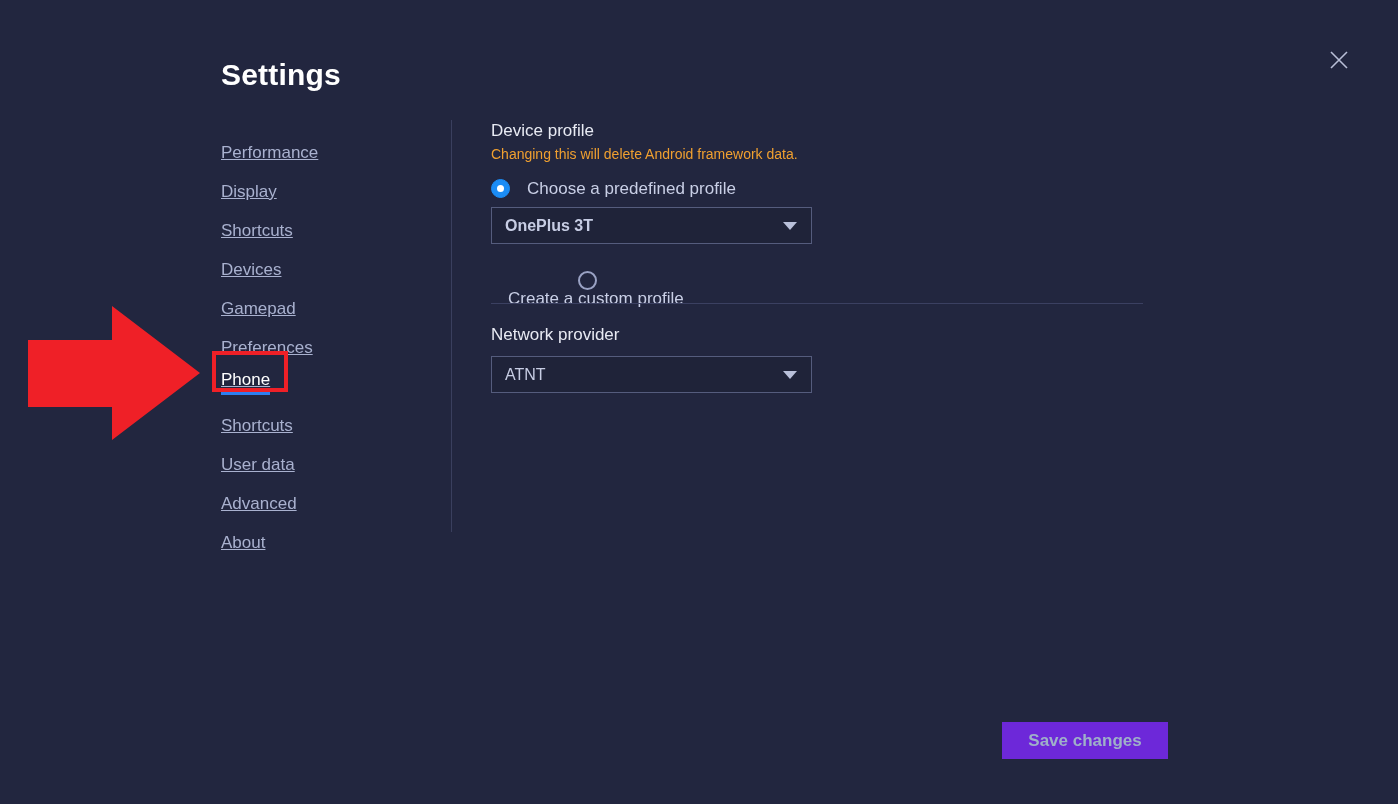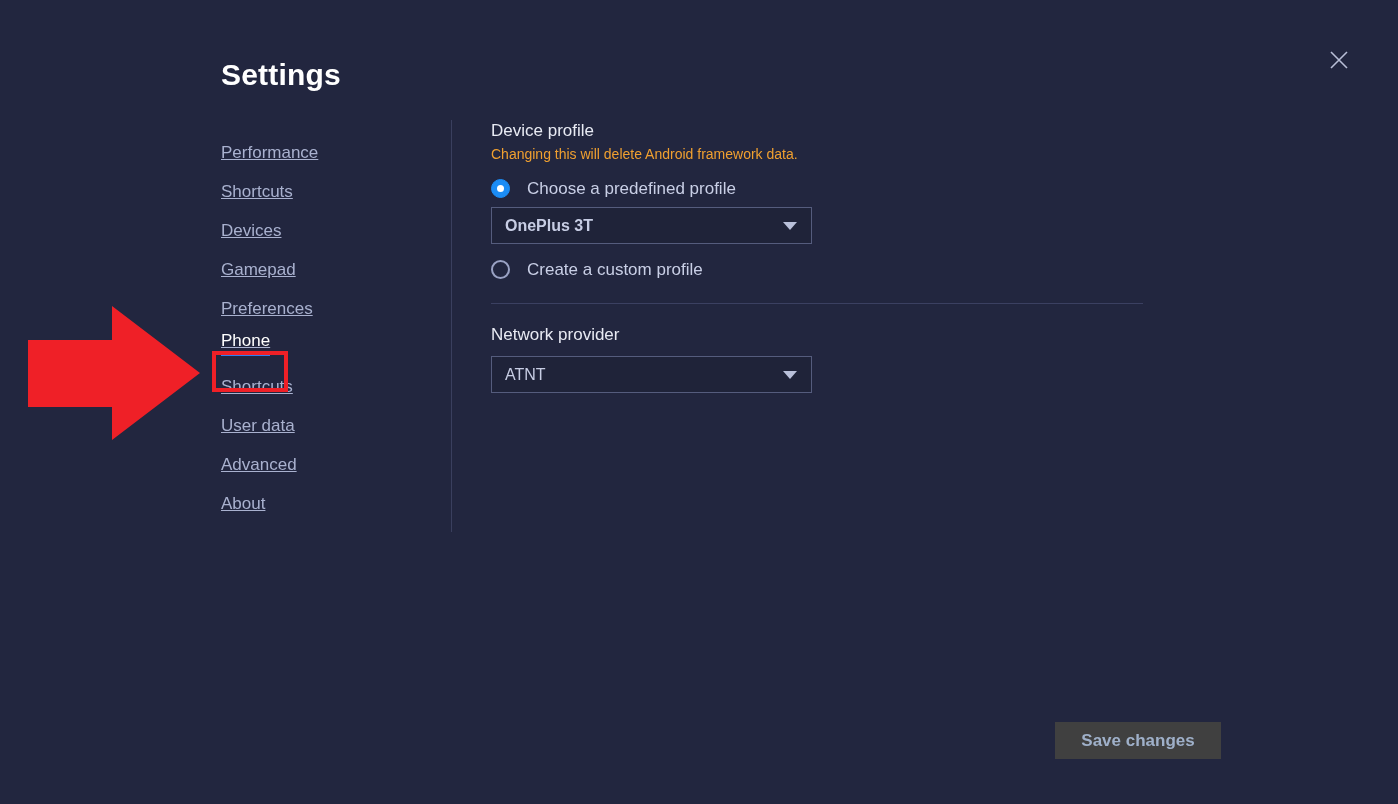--- a/index.html
+++ b/index.html
@@ -89,21 +89,21 @@
   }
 
   
   .radio-row {
     position: absolute;
     display: flex;
     align-items: center;
     cursor: pointer;
   }
   #radio-predefined { left: 491px; top: 179px; }
-  #radio-custom { left: 491px; top: 260px; }
+  #radio-custom { left: 491px; top: 271px; flex-direction: column; }
 
   .radio-outer {
     width: 19px;
     height: 19px;
     border-radius: 50%;
     box-sizing: border-box;
     display: flex;
     align-items: center;
     justify-content: center;
     flex: none;
@@ -165,25 +165,25 @@
     left: 491px;
     top: 303px;
     width: 652px;
     height: 1px;
     background: #3b4061;
   }
 
   
   #save-button {
     position: absolute;
-    left: 1055px;
+    left: 1002px;
     top: 722px;
     width: 166px;
     height: 37px;
-    background: #404040;
+    background: #6d28d9;
     border: none;
     color: #9fb0c9;
     font-size: 17px;
     font-family: "Liberation Sans", sans-serif;
     font-weight: bold;
     cursor: default;
     display: flex;
     align-items: center;
     justify-content: center;
   }
@@ -219,20 +219,23 @@
       <path d="M2 2 L18 18 M18 2 L2 18" stroke="#b8bed6" stroke-width="1.6" fill="none"></path>
     </svg>
   </span>
 </div>
 
 <div id="sidebar">
     <div class="nav-item">
       <span class="nav-label">Performance</span>
     </div>
     <div class="nav-item">
+      <span class="nav-label">Display</span>
+    </div>
+    <div class="nav-item">
       <span class="nav-label">Shortcuts</span>
     </div>
     <div class="nav-item">
       <span class="nav-label">Devices</span>
     </div>
     <div class="nav-item">
       <span class="nav-label">Gamepad</span>
     </div>
     <div class="nav-item">
       <span class="nav-label">Preferences</span>

